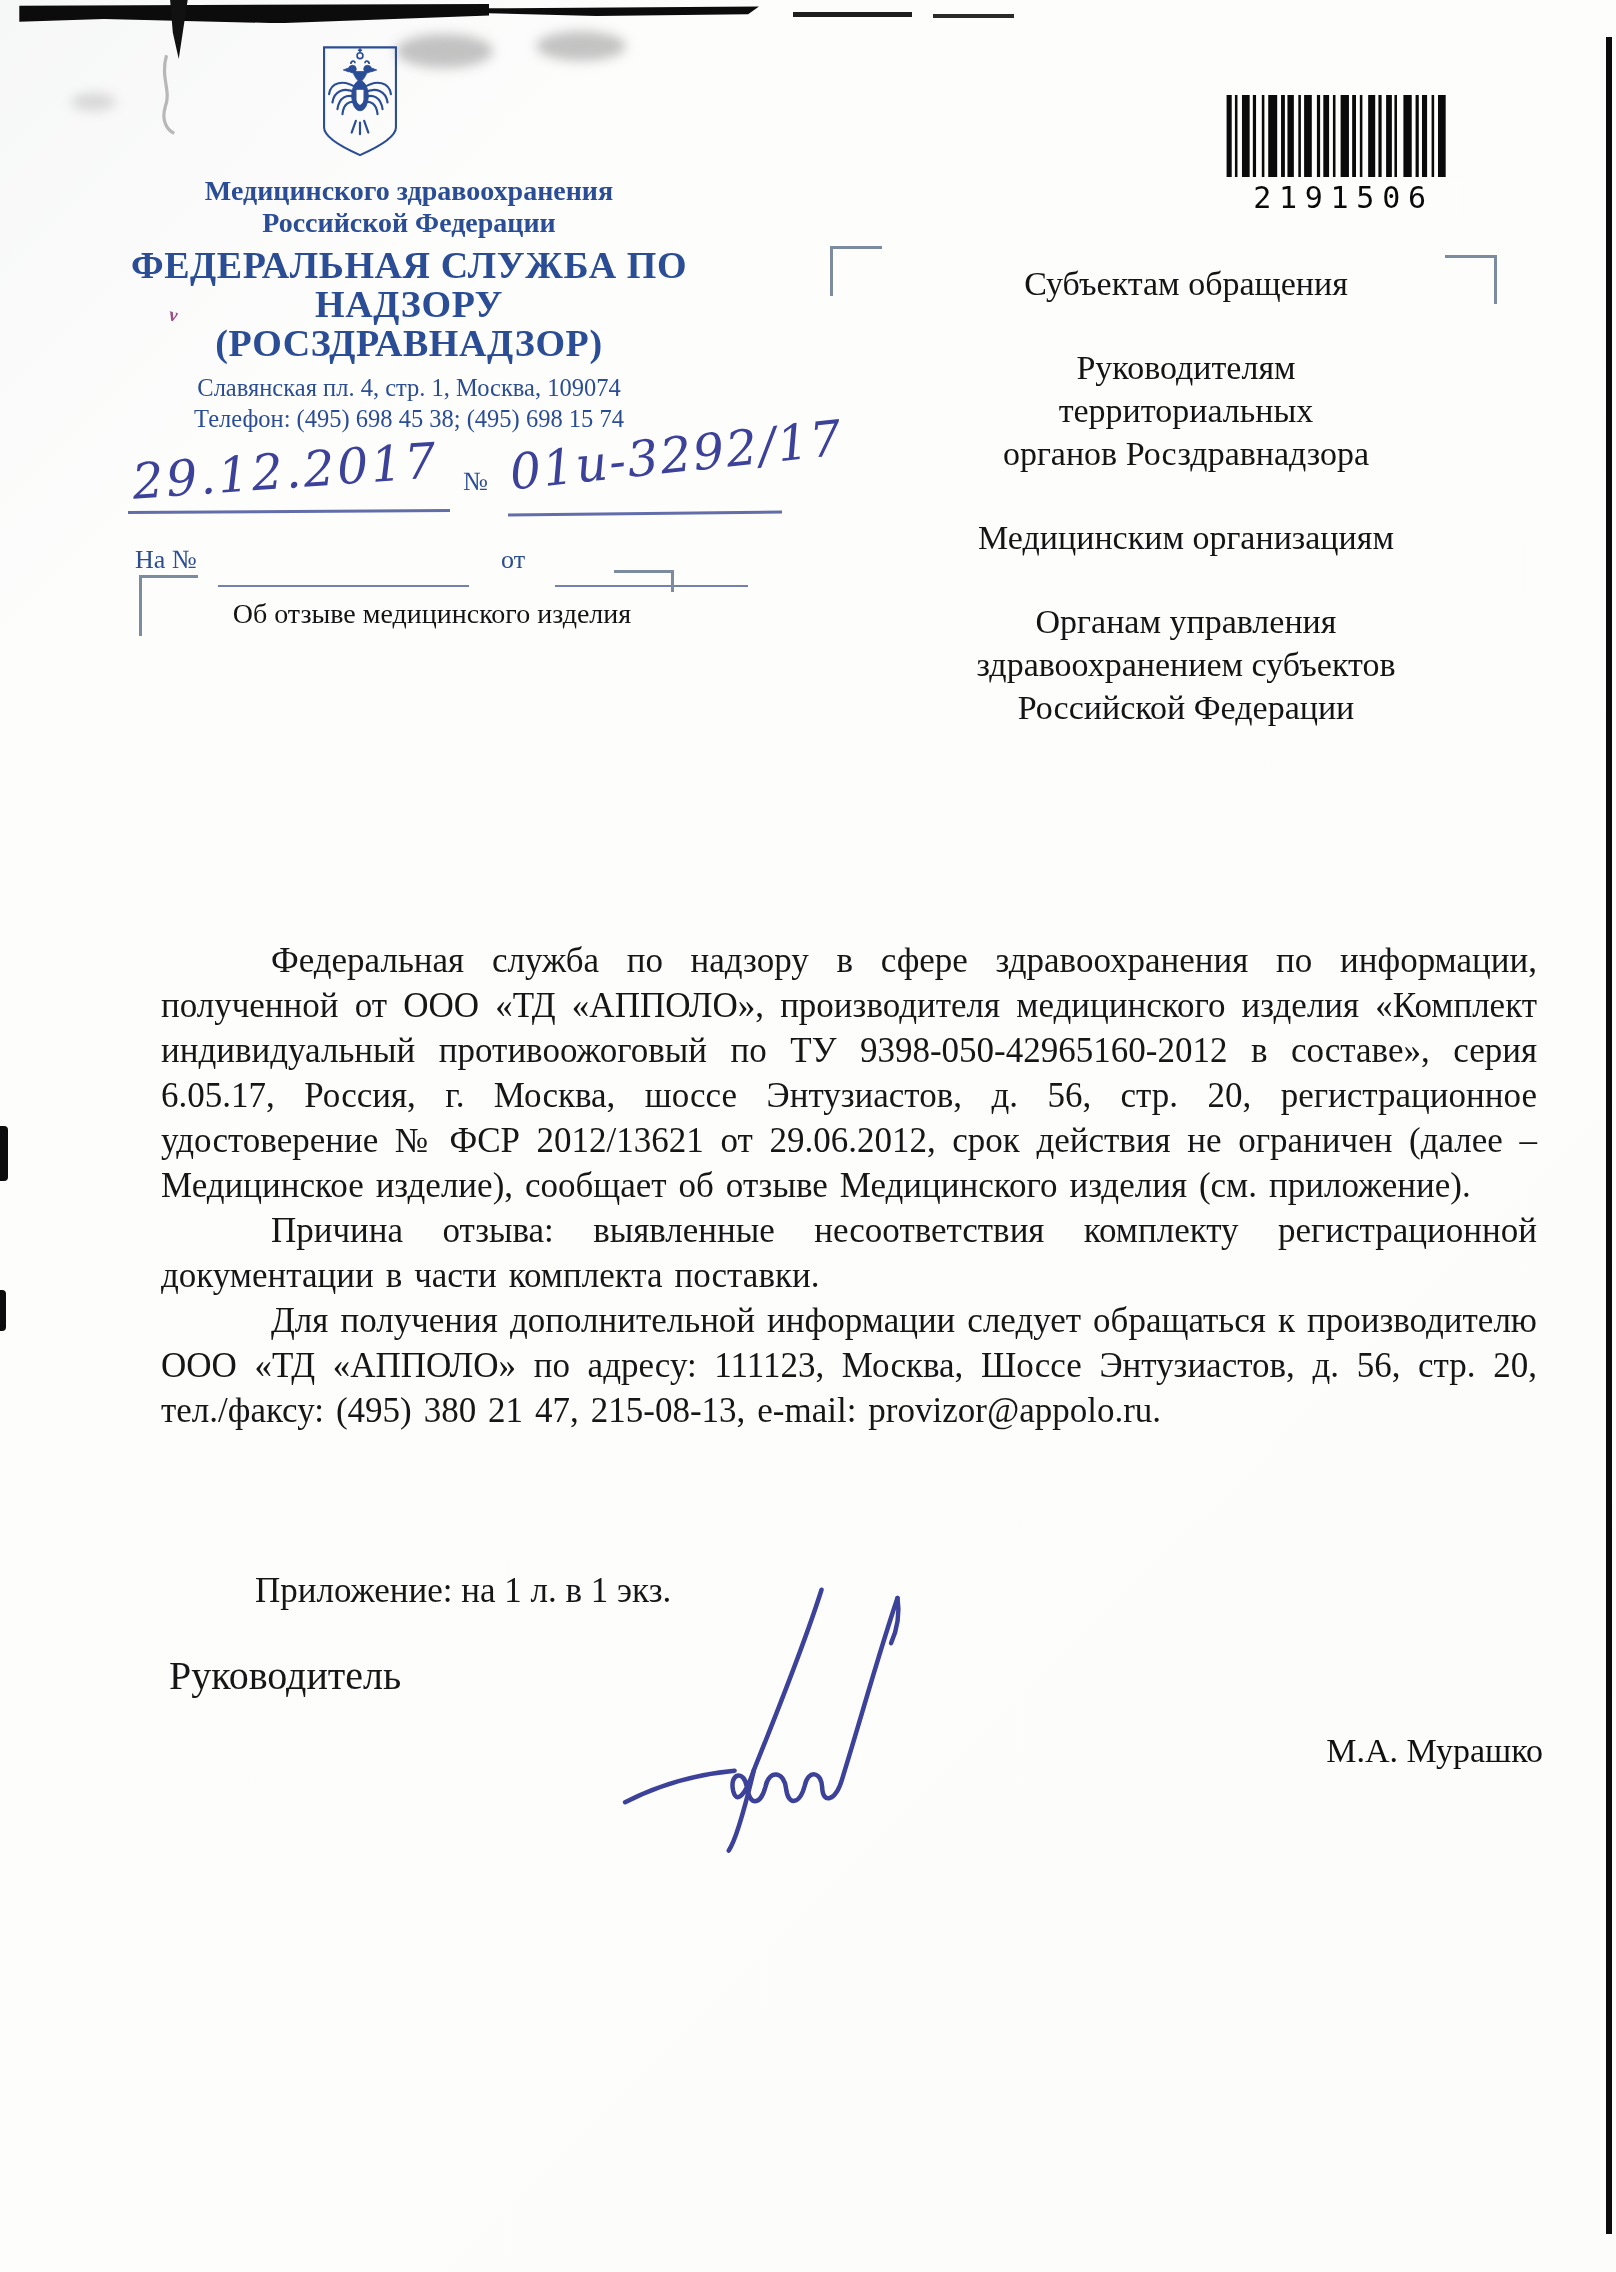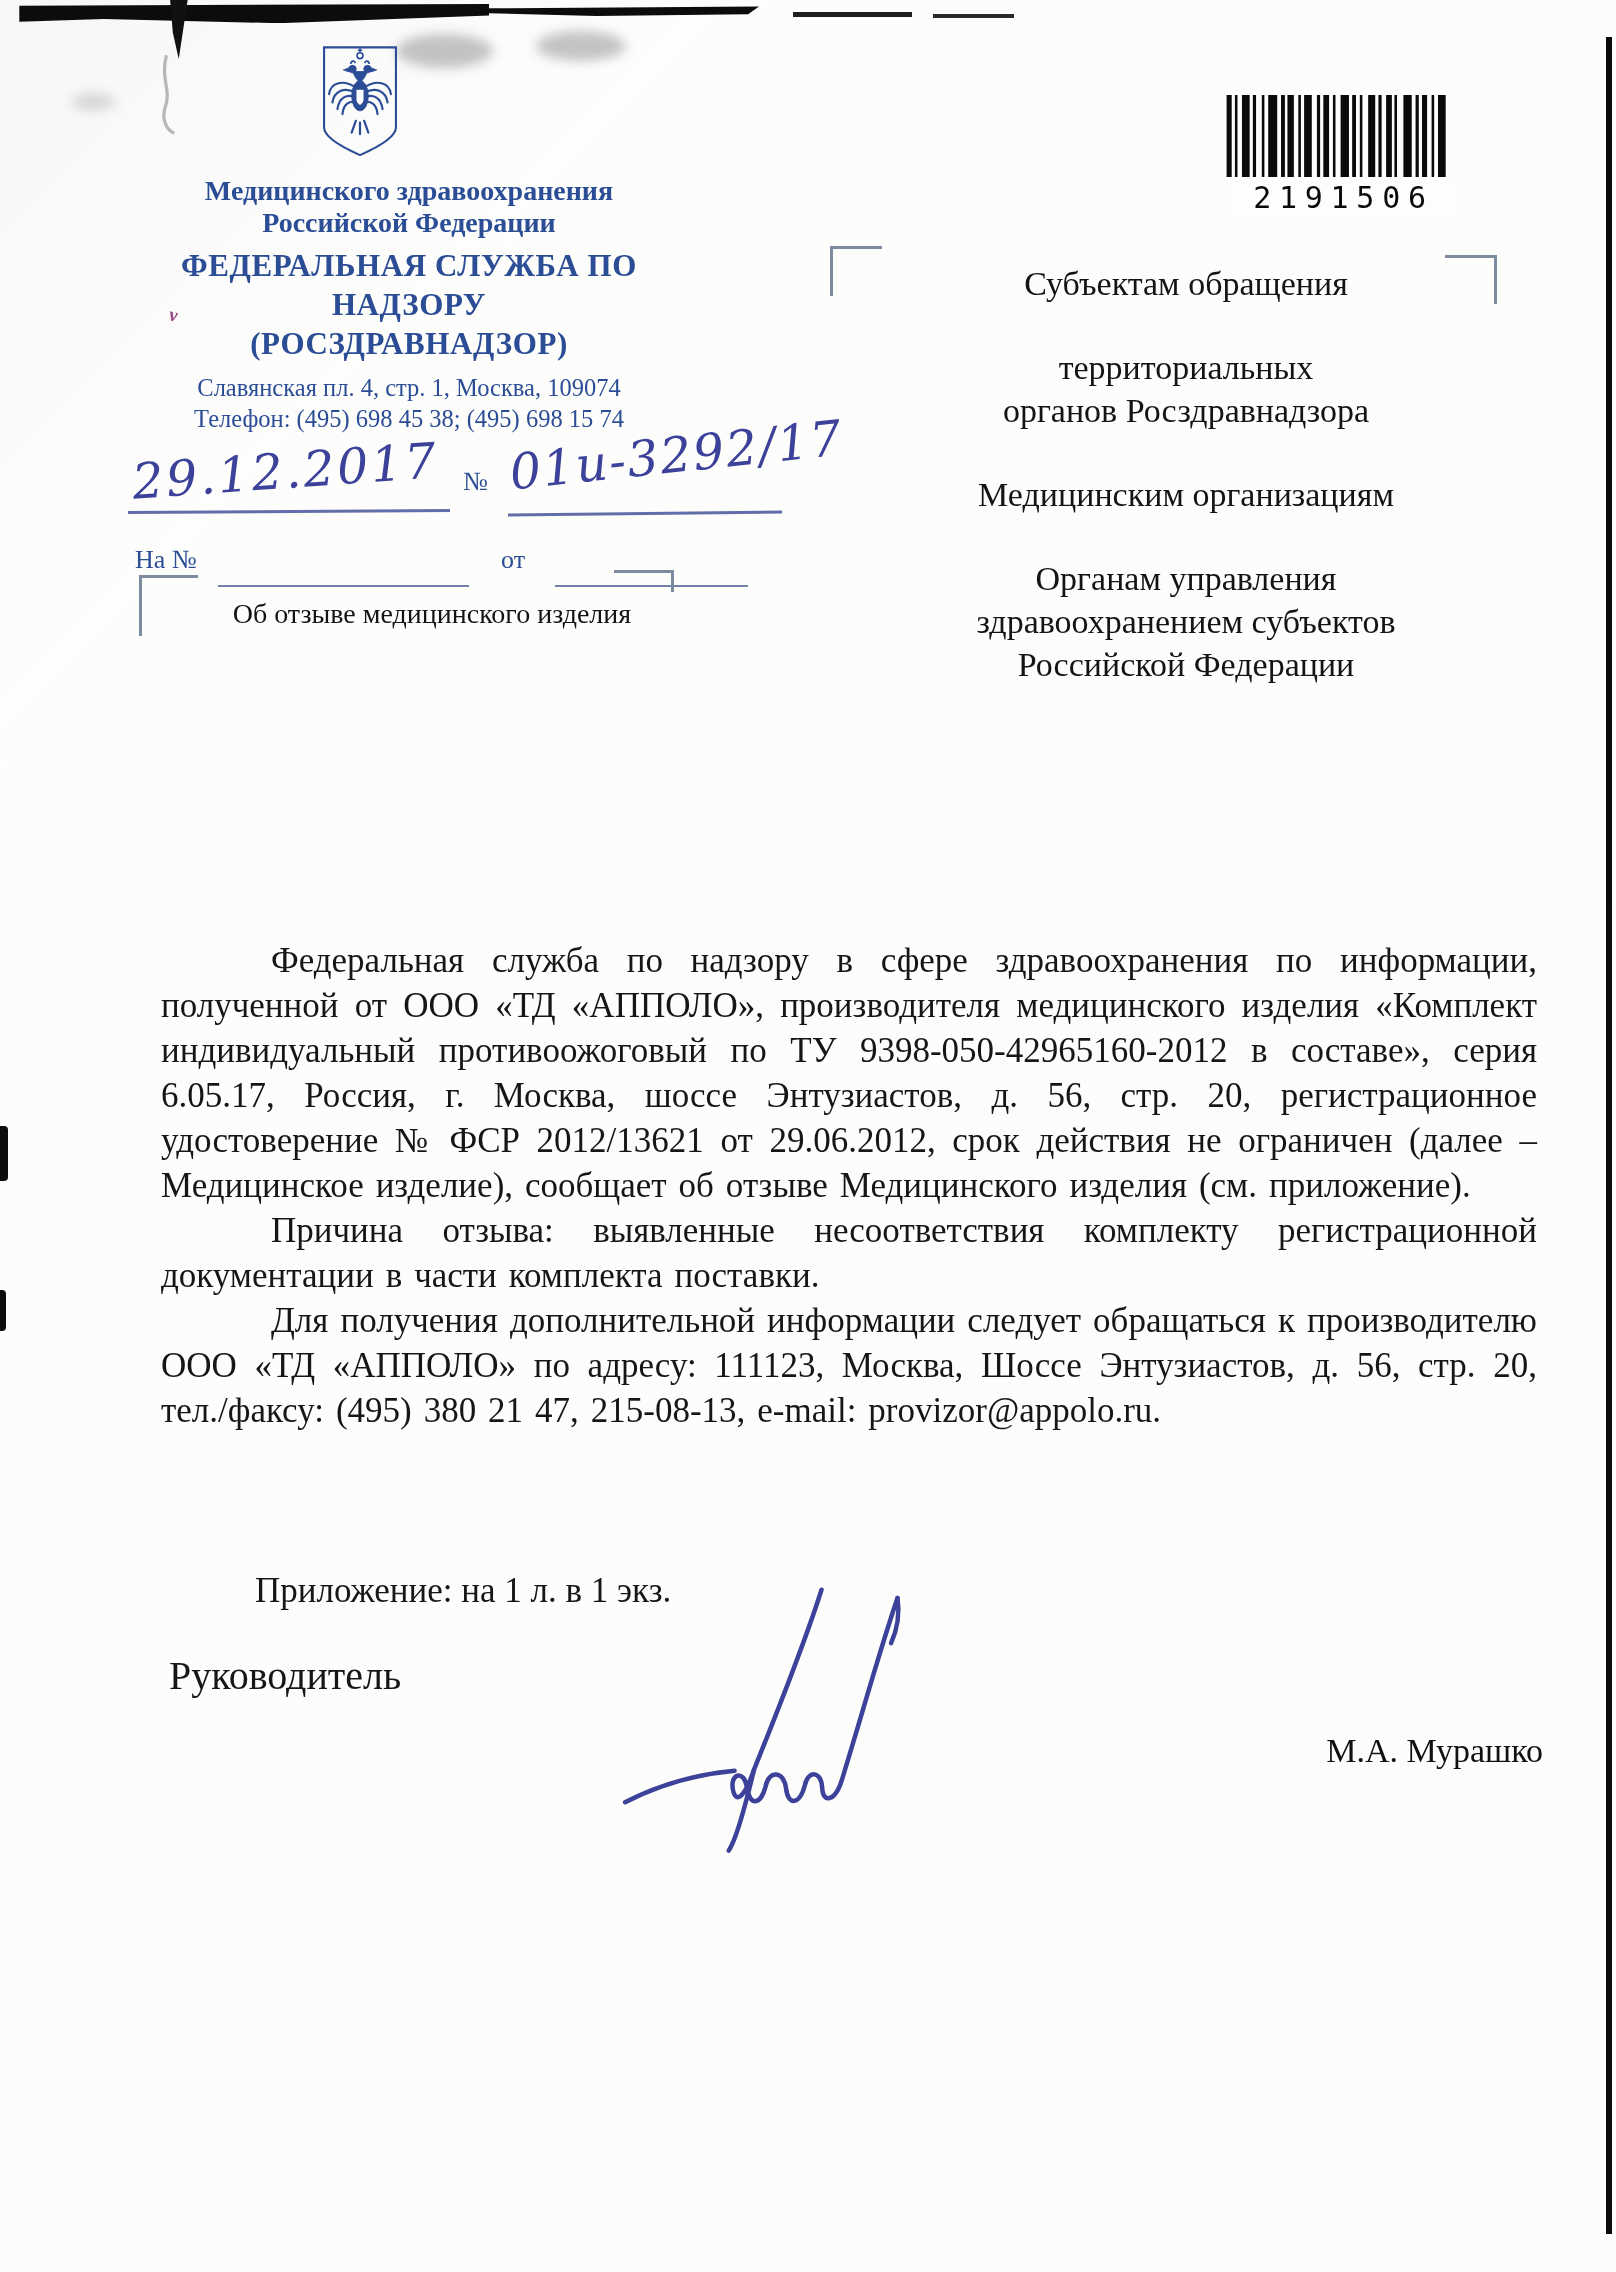--- a/index.html
+++ b/index.html
@@ -22,21 +22,21 @@
   .smudge1{left:396px;top:34px;width:97px;height:34px;}
   .smudge2{left:536px;top:31px;width:90px;height:30px;}
   .smudge3{left:71px;top:93px;width:45px;height:18px;opacity:.3;}
   .edge-right{left:1606px;top:37px;width:6.4px;height:2197px;background:#0b0b0b;}
   .edge-left1{left:0;top:1126px;width:7.7px;height:55px;border-radius:0 3.9px 3.9px 0;}
   .edge-left2{left:0;top:1290px;width:6.4px;height:41px;border-radius:0 3.9px 3.9px 0;}
   
   .emblem{position:absolute;left:318px;top:44px;width:84px;height:117px;}
   .lh{position:absolute;left:119px;width:580px;text-align:center;color:#2b4d96;}
   .lh-min{top:175px;font-size:28px;font-weight:bold;line-height:32px;}
-  .lh-srv{top:246px;font-size:31px;font-weight:bold;line-height:39px;letter-spacing:0.6px;}
+  .lh-srv{top:246px;font-size:38px;font-weight:bold;line-height:39px;letter-spacing:0.6px;}
   .lh-adr{top:372px;font-size:24.5px;line-height:31px;}
   .check-mark{position:absolute;left:169px;top:304px;color:#8c2f72;font-size:19.3px;transform:rotate(14deg);opacity:.85;font-weight:bold;}
   
   .hand{position:absolute;font-style:italic;color:#3c4199;font-family:"DejaVu Serif",serif;}
   .hand-date{left:132px;top:443px;font-size:49px;transform:rotate(-4deg);letter-spacing:2.6px;}
   .hand-num{left:509px;top:427px;font-size:49px;transform:rotate(-6deg);letter-spacing:1.9px;}
   .blue-label{position:absolute;color:#2b4d96;font-size:26px;}
   .no-sign{left:463px;top:467px;}
   .na-no{left:135px;top:545px;}
   .ot-label{left:501px;top:545px;}
@@ -186,20 +186,21 @@
 
   <div class="brk rec-brk-h1"></div>
   <div class="brk rec-brk-v1"></div>
   <div class="brk rec-brk-h2"></div>
   <div class="brk rec-brk-v2"></div>
   <div class="recipients">
       <div class="recipient-group">
         <div>Субъектам обращения</div>
       </div>
       <div class="recipient-group">
+        <div>Руководителям</div>
         <div>территориальных</div>
         <div>органов Росздравнадзора</div>
       </div>
       <div class="recipient-group">
         <div>Медицинским организациям</div>
       </div>
       <div class="recipient-group">
         <div>Органам управления</div>
         <div>здравоохранением субъектов</div>
         <div>Российской Федерации</div>

